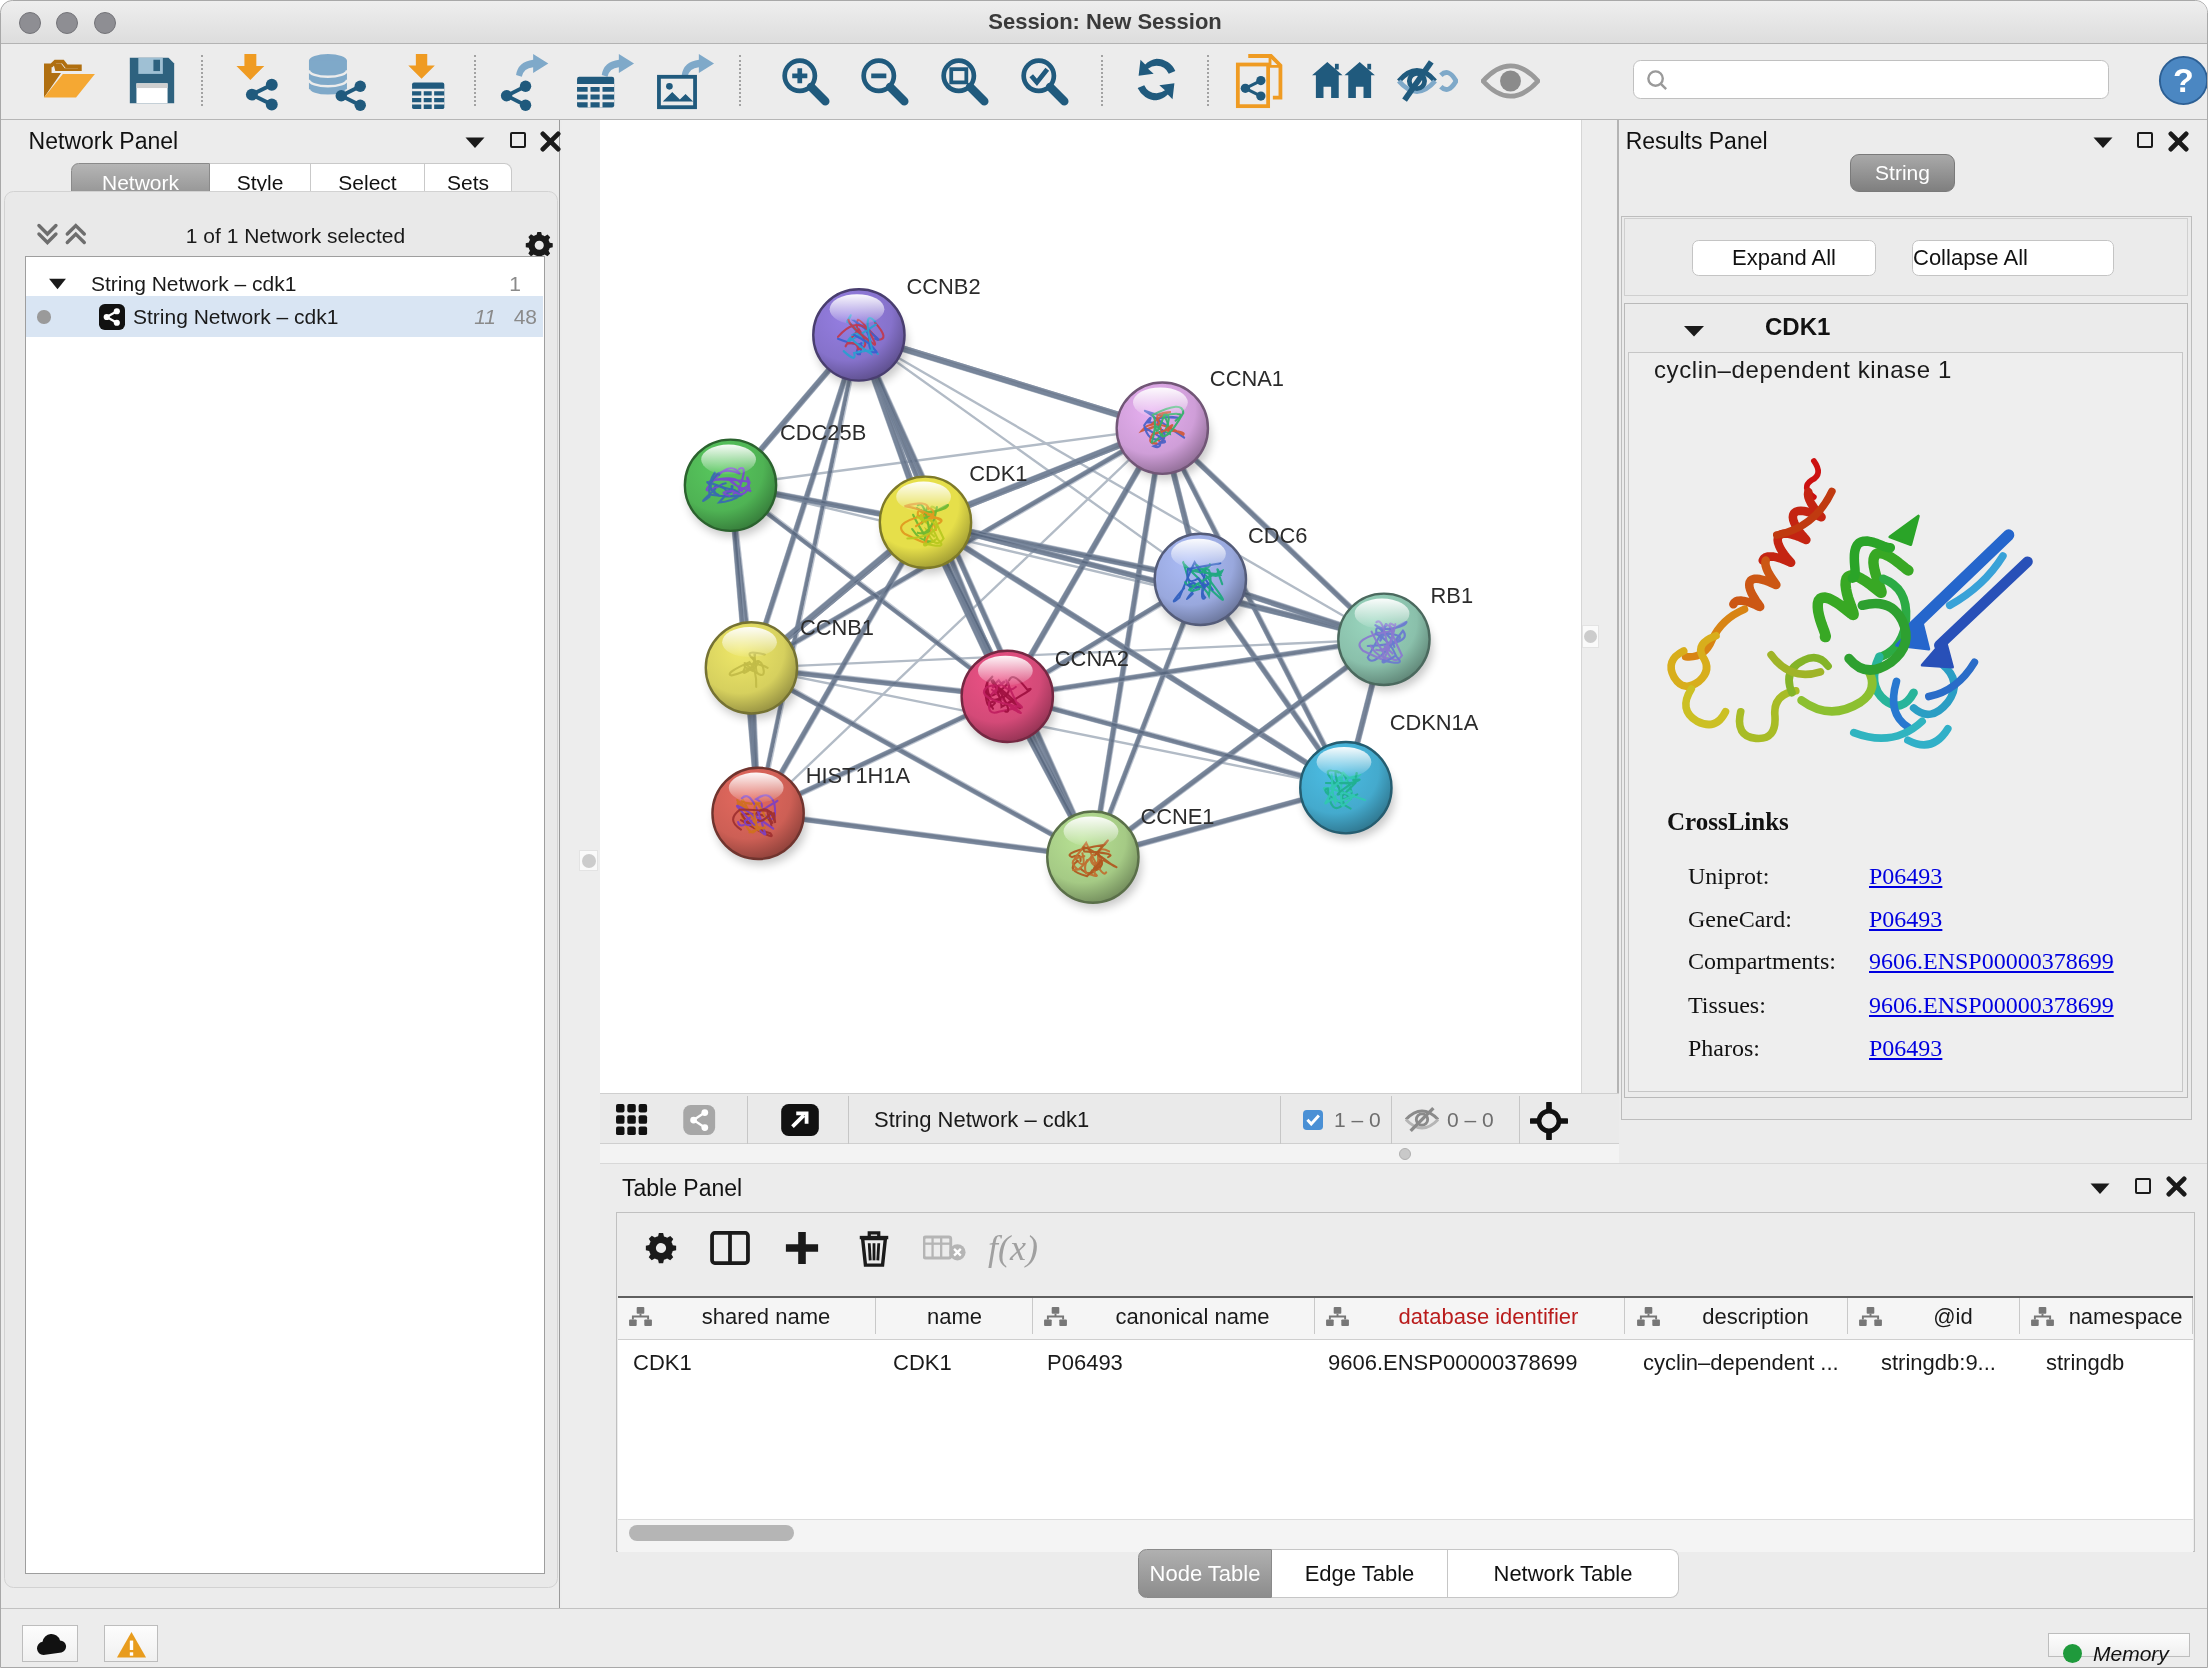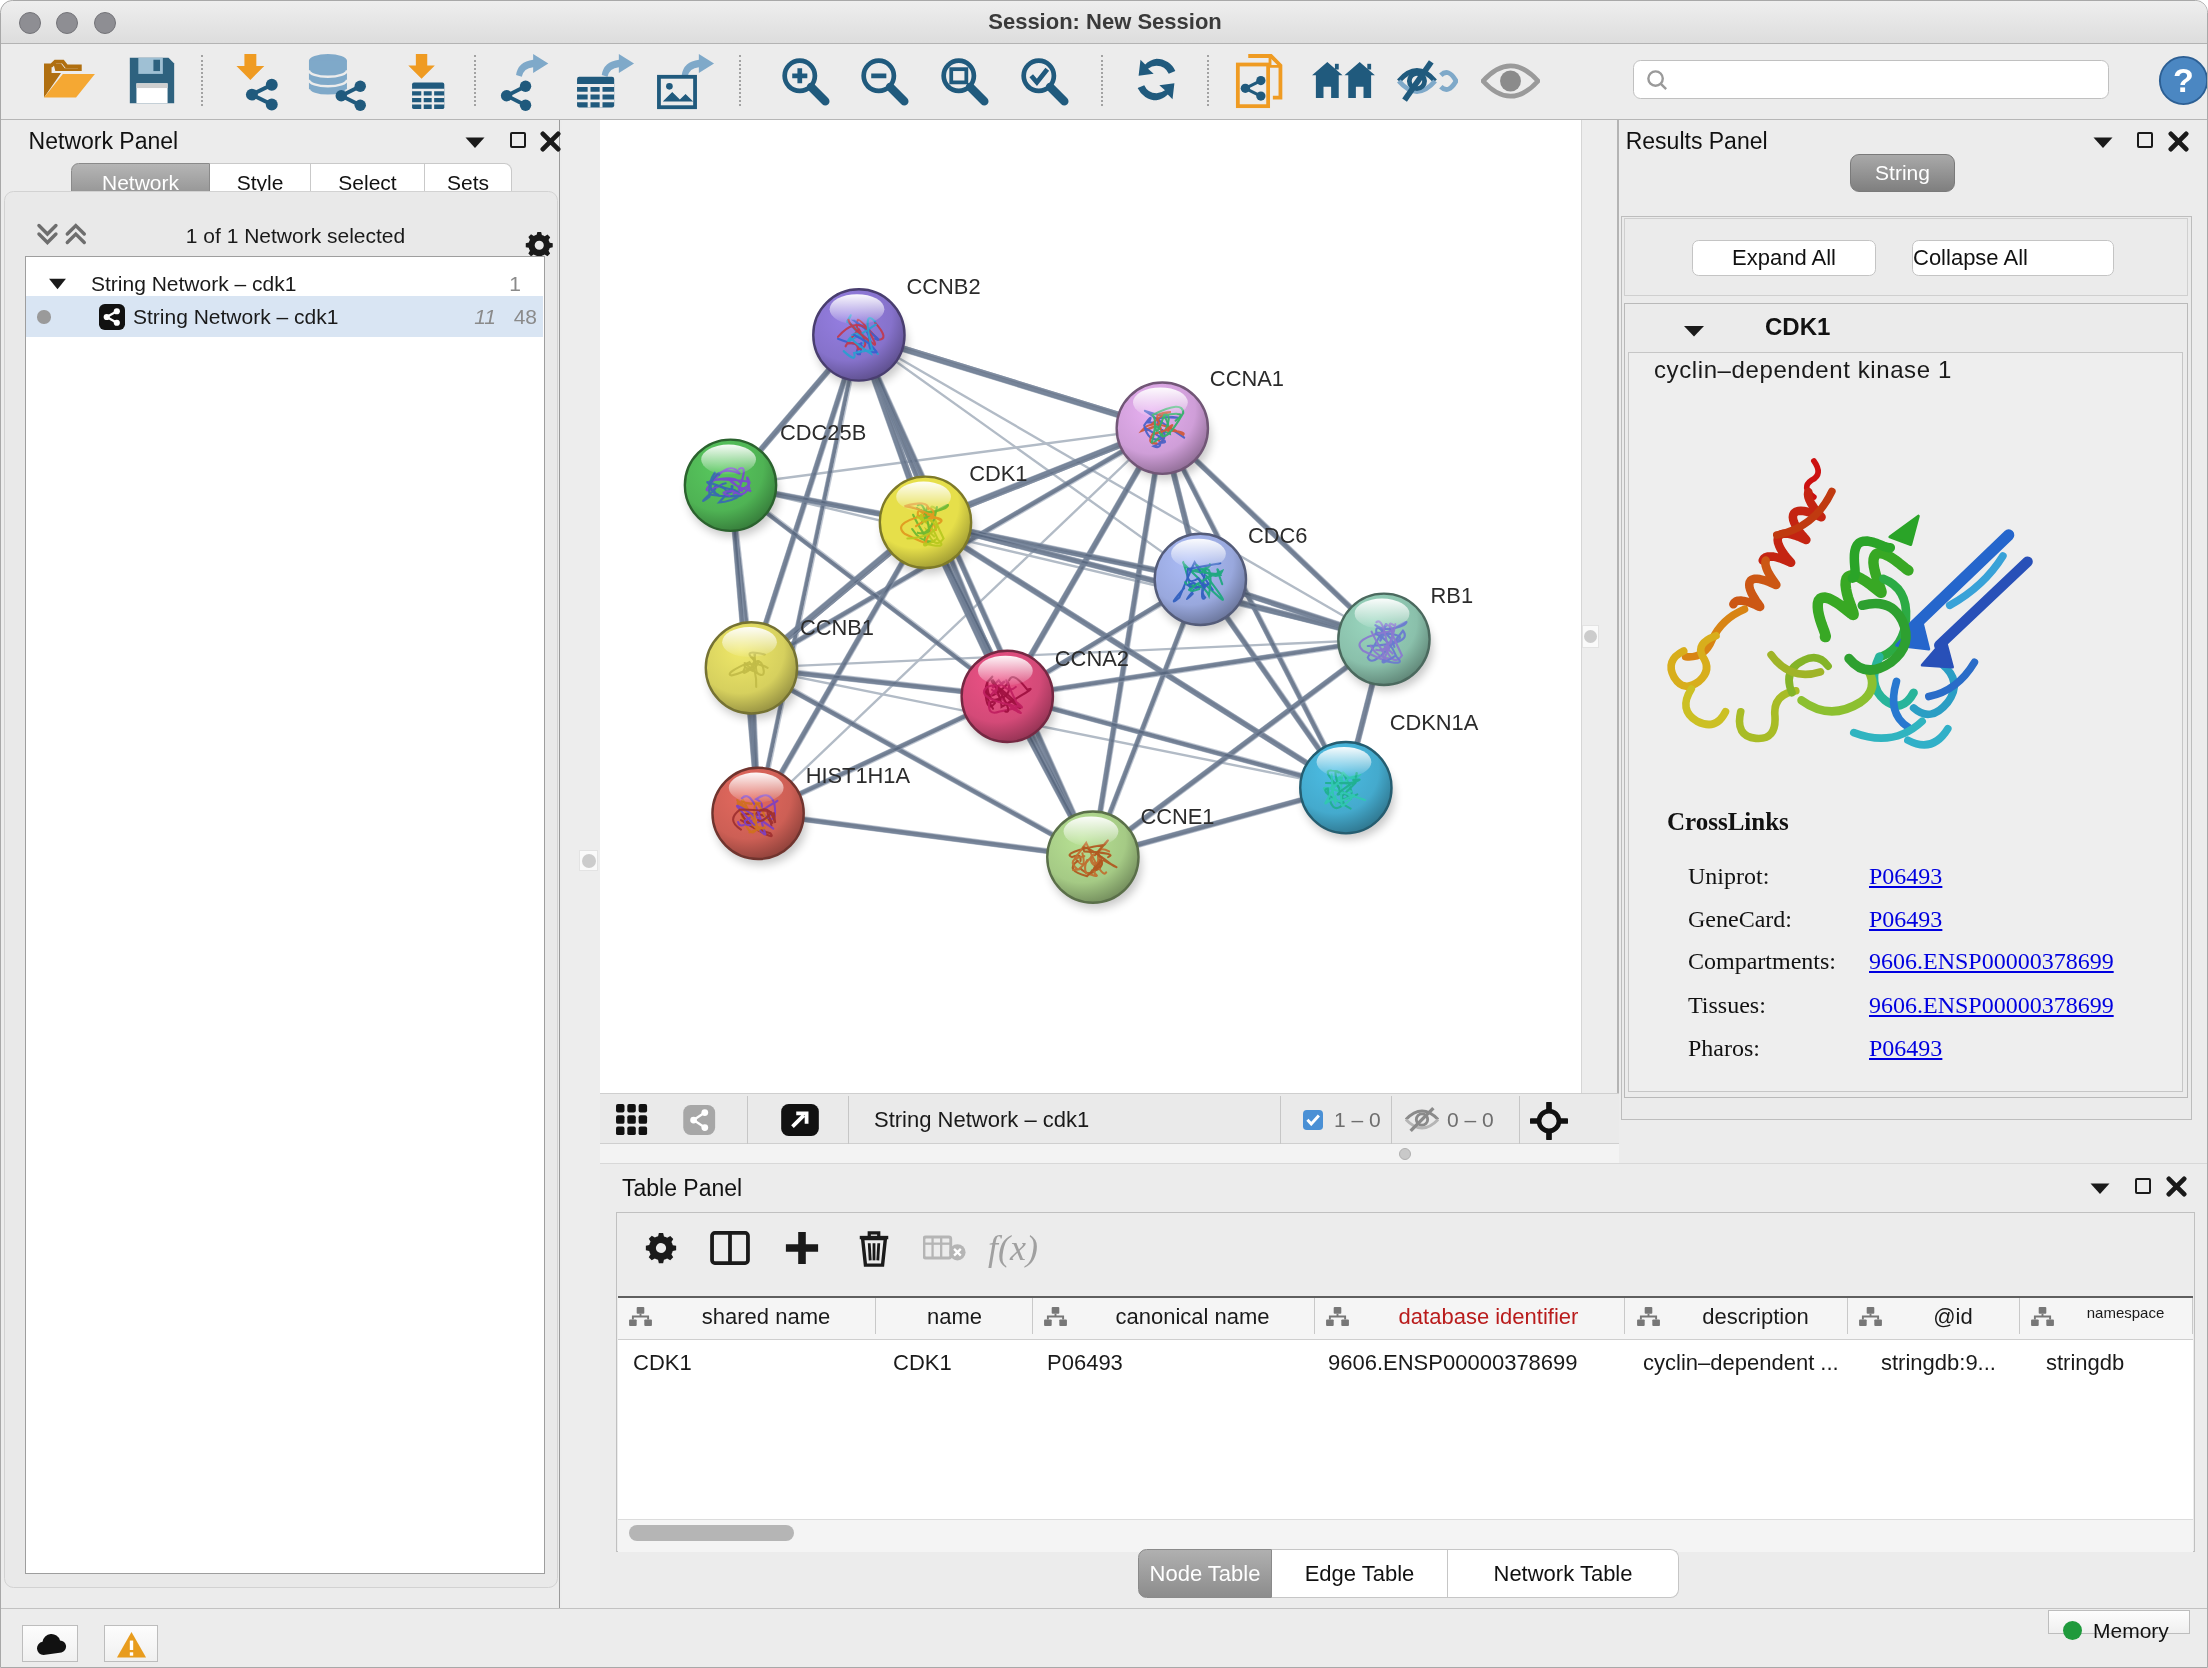--- a/index.html
+++ b/index.html
@@ -851,21 +851,21 @@
 <div class="abs" style="left:1268px;top:5.7px;width:134px;text-align:center;font-size:22px;color:#1a1a1a;">@id</div>
 <svg class="icon" style="left:1241px;top:8.6px" width="23" height="20" viewBox="0 0 24 21">
    <g fill="#777">
               <rect x="8" y="0" width="8" height="7" rx="1"></rect>
               <rect x="0" y="13" width="8" height="7" rx="1"></rect>
               <rect x="16" y="13" width="8" height="7" rx="1"></rect>
             </g>
    <path d="M12 7 L12 10 M4 13 L4 10 L20 10 L20 13" stroke="#777" stroke-width="2" fill="none"></path>
   </svg>
 <div class="abs" style="left:1402px;top:0;width:173px;height:36px;border-right:1.4px solid #c9c9c9;"></div>
-<div class="abs" style="left:1440px;top:5.7px;width:135px;text-align:center;font-size:15px;color:#1a1a1a;">namespace</div>
+<div class="abs" style="left:1440px;top:5.7px;width:135px;text-align:center;font-size:22px;color:#1a1a1a;">namespace</div>
 <svg class="icon" style="left:1413px;top:8.6px" width="23" height="20" viewBox="0 0 24 21">
    <g fill="#777">
               <rect x="8" y="0" width="8" height="7" rx="1"></rect>
               <rect x="0" y="13" width="8" height="7" rx="1"></rect>
               <rect x="16" y="13" width="8" height="7" rx="1"></rect>
             </g>
    <path d="M12 7 L12 10 M4 13 L4 10 L20 10 L20 13" stroke="#777" stroke-width="2" fill="none"></path>
   </svg>
     </div>
     <div class="abs" style="left:0;top:44px;width:1575px;height:40px;font-size:22px;color:#1a1a1a;">
@@ -894,20 +894,20 @@
       <path d="M10 22 a7 7 0 0 1 -1 -13.9 a9.5 9.5 0 0 1 18.5 -1.5 a6.5 6.5 0 0 1 1.5 12.8 z" fill="#111"></path>
     </svg>
   </div>
   <div class="abs" style="left:103px;top:16px;width:54px;height:37px;background:linear-gradient(#fdfdfd,#f0f0f0);border:1.4px solid #bdbdbd;">
     <svg class="icon" style="left:11.4px;top:4.8px" width="31" height="27.6" viewBox="0 0 33 29">
       <path d="M16.5 1 L32 28 L1 28 Z" fill="#e89c1e"></path>
       <rect x="14.7" y="10" width="3.6" height="10" fill="#fff"></rect>
           <rect x="14.7" y="22.5" width="3.6" height="3.6" fill="#fff"></rect>
     </svg>
   </div>
-  <div class="abs" style="left:2047px;top:1px;width:142px;height:24px;background:linear-gradient(#fdfdfd,#efefef);border:1.4px solid #bdbdbd;">
+  <div class="abs" style="left:2047px;top:24px;width:142px;height:24px;background:linear-gradient(#fdfdfd,#efefef);border:1.4px solid #bdbdbd;font-style:italic;">
     <div class="abs" style="left:14.3px;top:9.5px;width:19px;height:19px;border-radius:50%;background:#1f9a3c;"></div>
     <div class="abs" style="left:44px;top:7.6px;font-size:21px;color:#111;">Memory</div>
   </div>
 </div>
 
 </div>
 
 
 </body></html>

